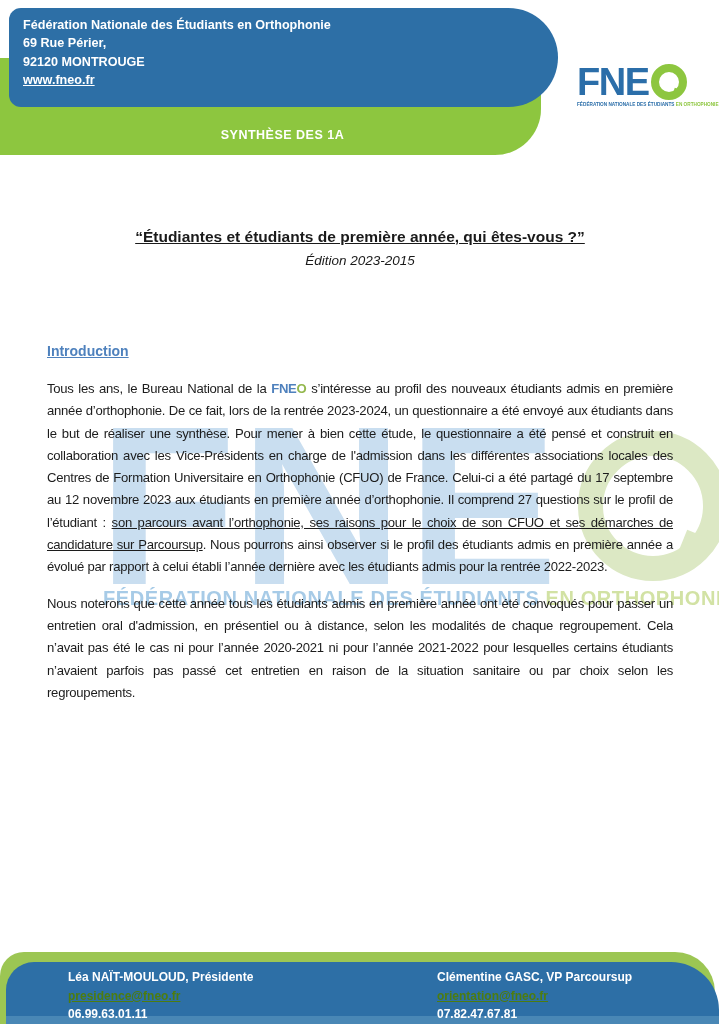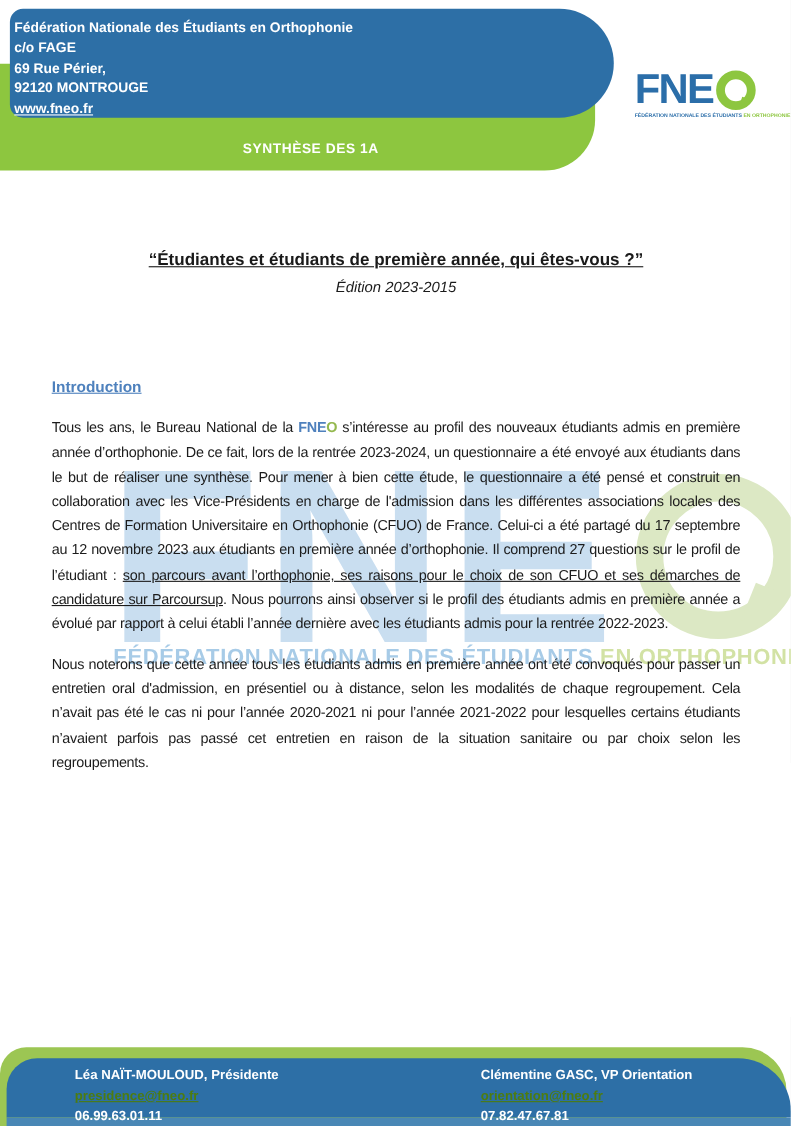--- a/index.html
+++ b/index.html
@@ -33,21 +33,21 @@
     padding-left: 24px;
   }
   .blue-banner {
     position: absolute;
     left: 9px; top: 8px;
     width: 549px; height: 99px;
     background: #2D6FA6;
     border-radius: 14px 58px 58px 14px;
     z-index: 2;
     box-sizing: border-box;
-    padding: 8px 0 0 4px;
+    padding: 8px 0 0 14px;
     color: #ffffff;
     font-size: 12.6px;
     font-weight: 700;
     line-height: 18.4px;
   }
   .blue-banner a {
     color: #ffffff;
     text-decoration: underline;
   }
 
@@ -225,21 +225,20 @@
 <body>
 
 <div class="page">
 
   <div class="green-band">
     <div class="banner-label">SYNTHÈSE DES 1A</div>
   </div>
 
   <div class="blue-banner">
     <div>Fédération Nationale des Étudiants en Orthophonie</div>
-    <div>c/o FAGE</div>
     <div>69 Rue Périer,</div>
     <div>92120 MONTROUGE</div>
     <div><a href="#">www.fneo.fr</a></div>
   </div>
 
   <div class="logo">
     <div class="logo-row">
       <span class="logo-letters">FNE</span>
       <span class="logo-o"></span>
     </div>
@@ -273,18 +272,18 @@
   <div class="footer-blue"></div>
   <div class="footer-strip"></div>
 
   <div class="footer-col left">
     <div>Léa NAÏT-MOULOUD, Présidente</div>
     <div><a href="#">presidence@fneo.fr</a></div>
     <div>06.99.63.01.11</div>
   </div>
 
   <div class="footer-col right">
-    <div>Clémentine GASC, VP Orientation</div>
+    <div>Clémentine GASC, VP Parcoursup</div>
     <div><a href="#">orientation@fneo.fr</a></div>
     <div>07.82.47.67.81</div>
   </div>
 
 </div>
 
 </body></html>

